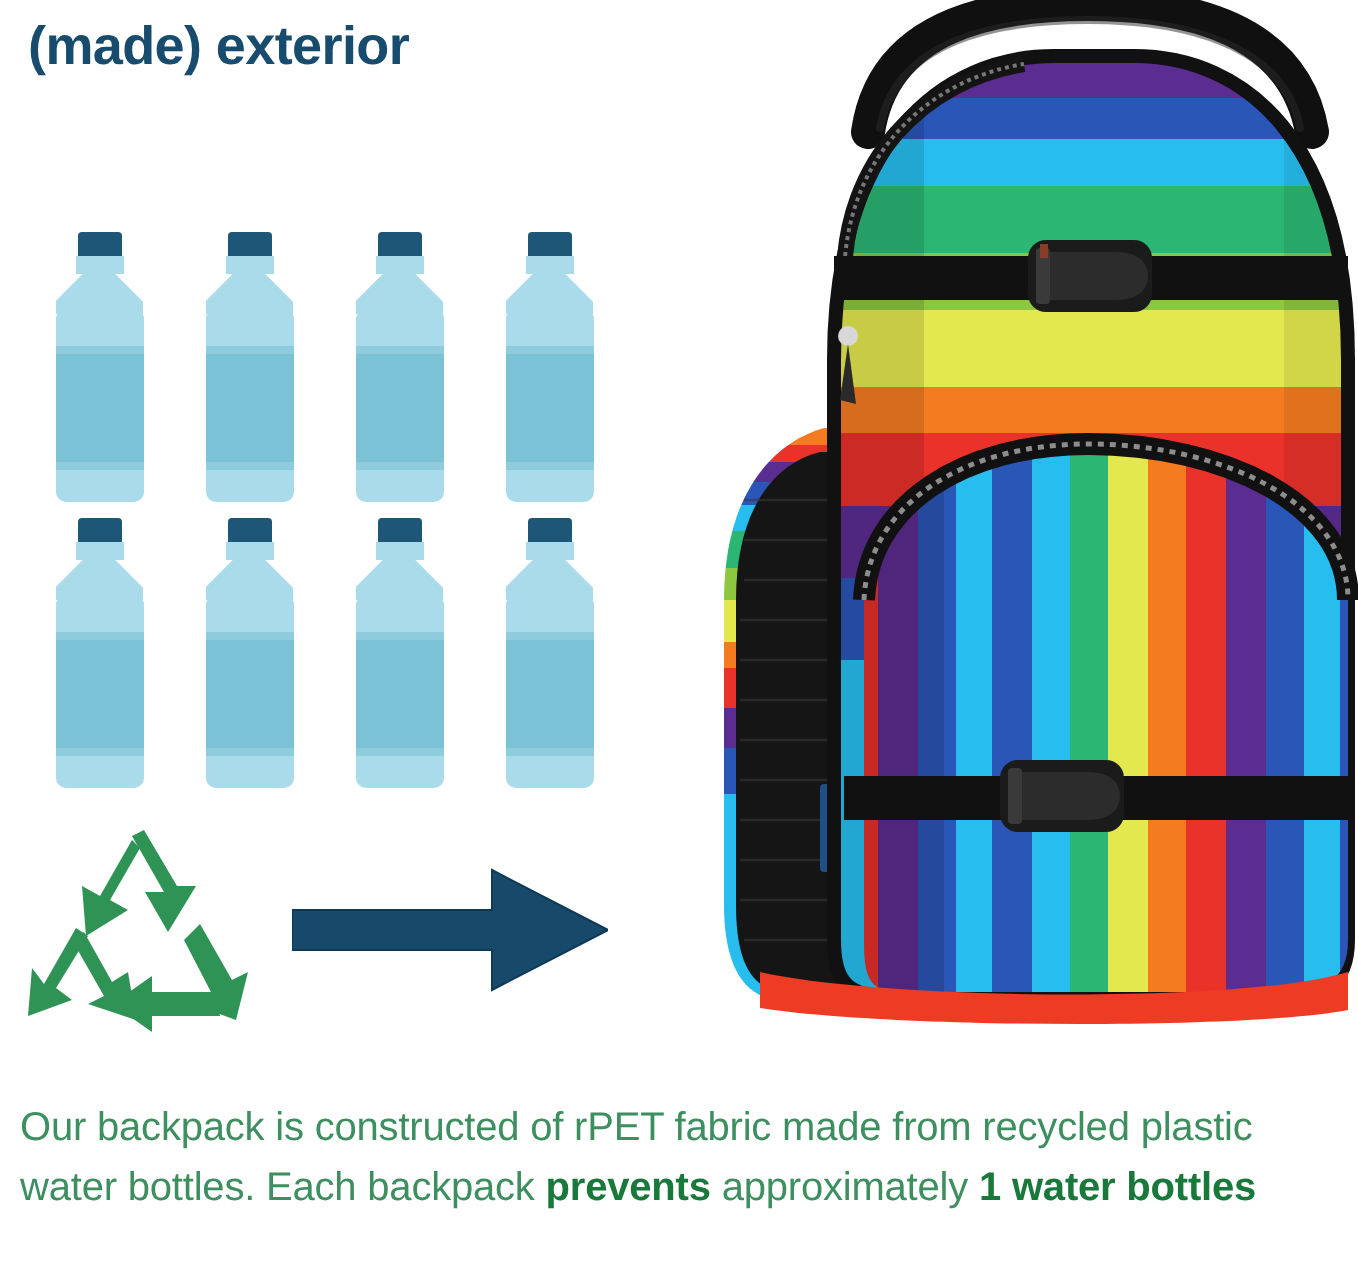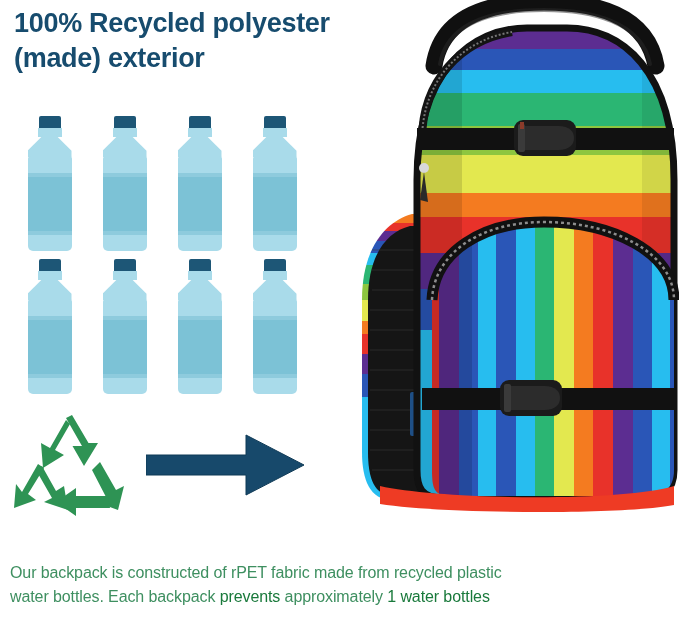--- a/index.html
+++ b/index.html
@@ -130,35 +130,34 @@
     top: 0px;
     width: 357px;
     height: 516px;
     overflow: hidden;
   }
 
   
   #caption {
     position: absolute;
     left: 10px;
-    top: 561px;
+    top: 549px;
     width: 660px;
-    font-size: 16px;
+    font-size: 20px;
     line-height: 1.50;
     color: #3e8f60;
     letter-spacing: -0.1px;
   }
-  #caption b { color: #19793b; font-weight: normal; }
+  #caption b { color: #19793b; font-weight: bold; }
   #caption .cap-line { display: block; white-space: nowrap; }
 </style>
 </head>
 <body>
 
 <div id="headline">
-  <span class="hl-line">100% Recycled polyester</span>
   <span class="hl-line">(made) exterior</span>
 </div>
 
 <div id="bottle-grid">
   <div class="bottle">
     <div class="cap"></div>
     <div class="neck"></div>
     <div class="shoulder"></div>
     <div class="body"></div>
     <div class="mid"></div>

